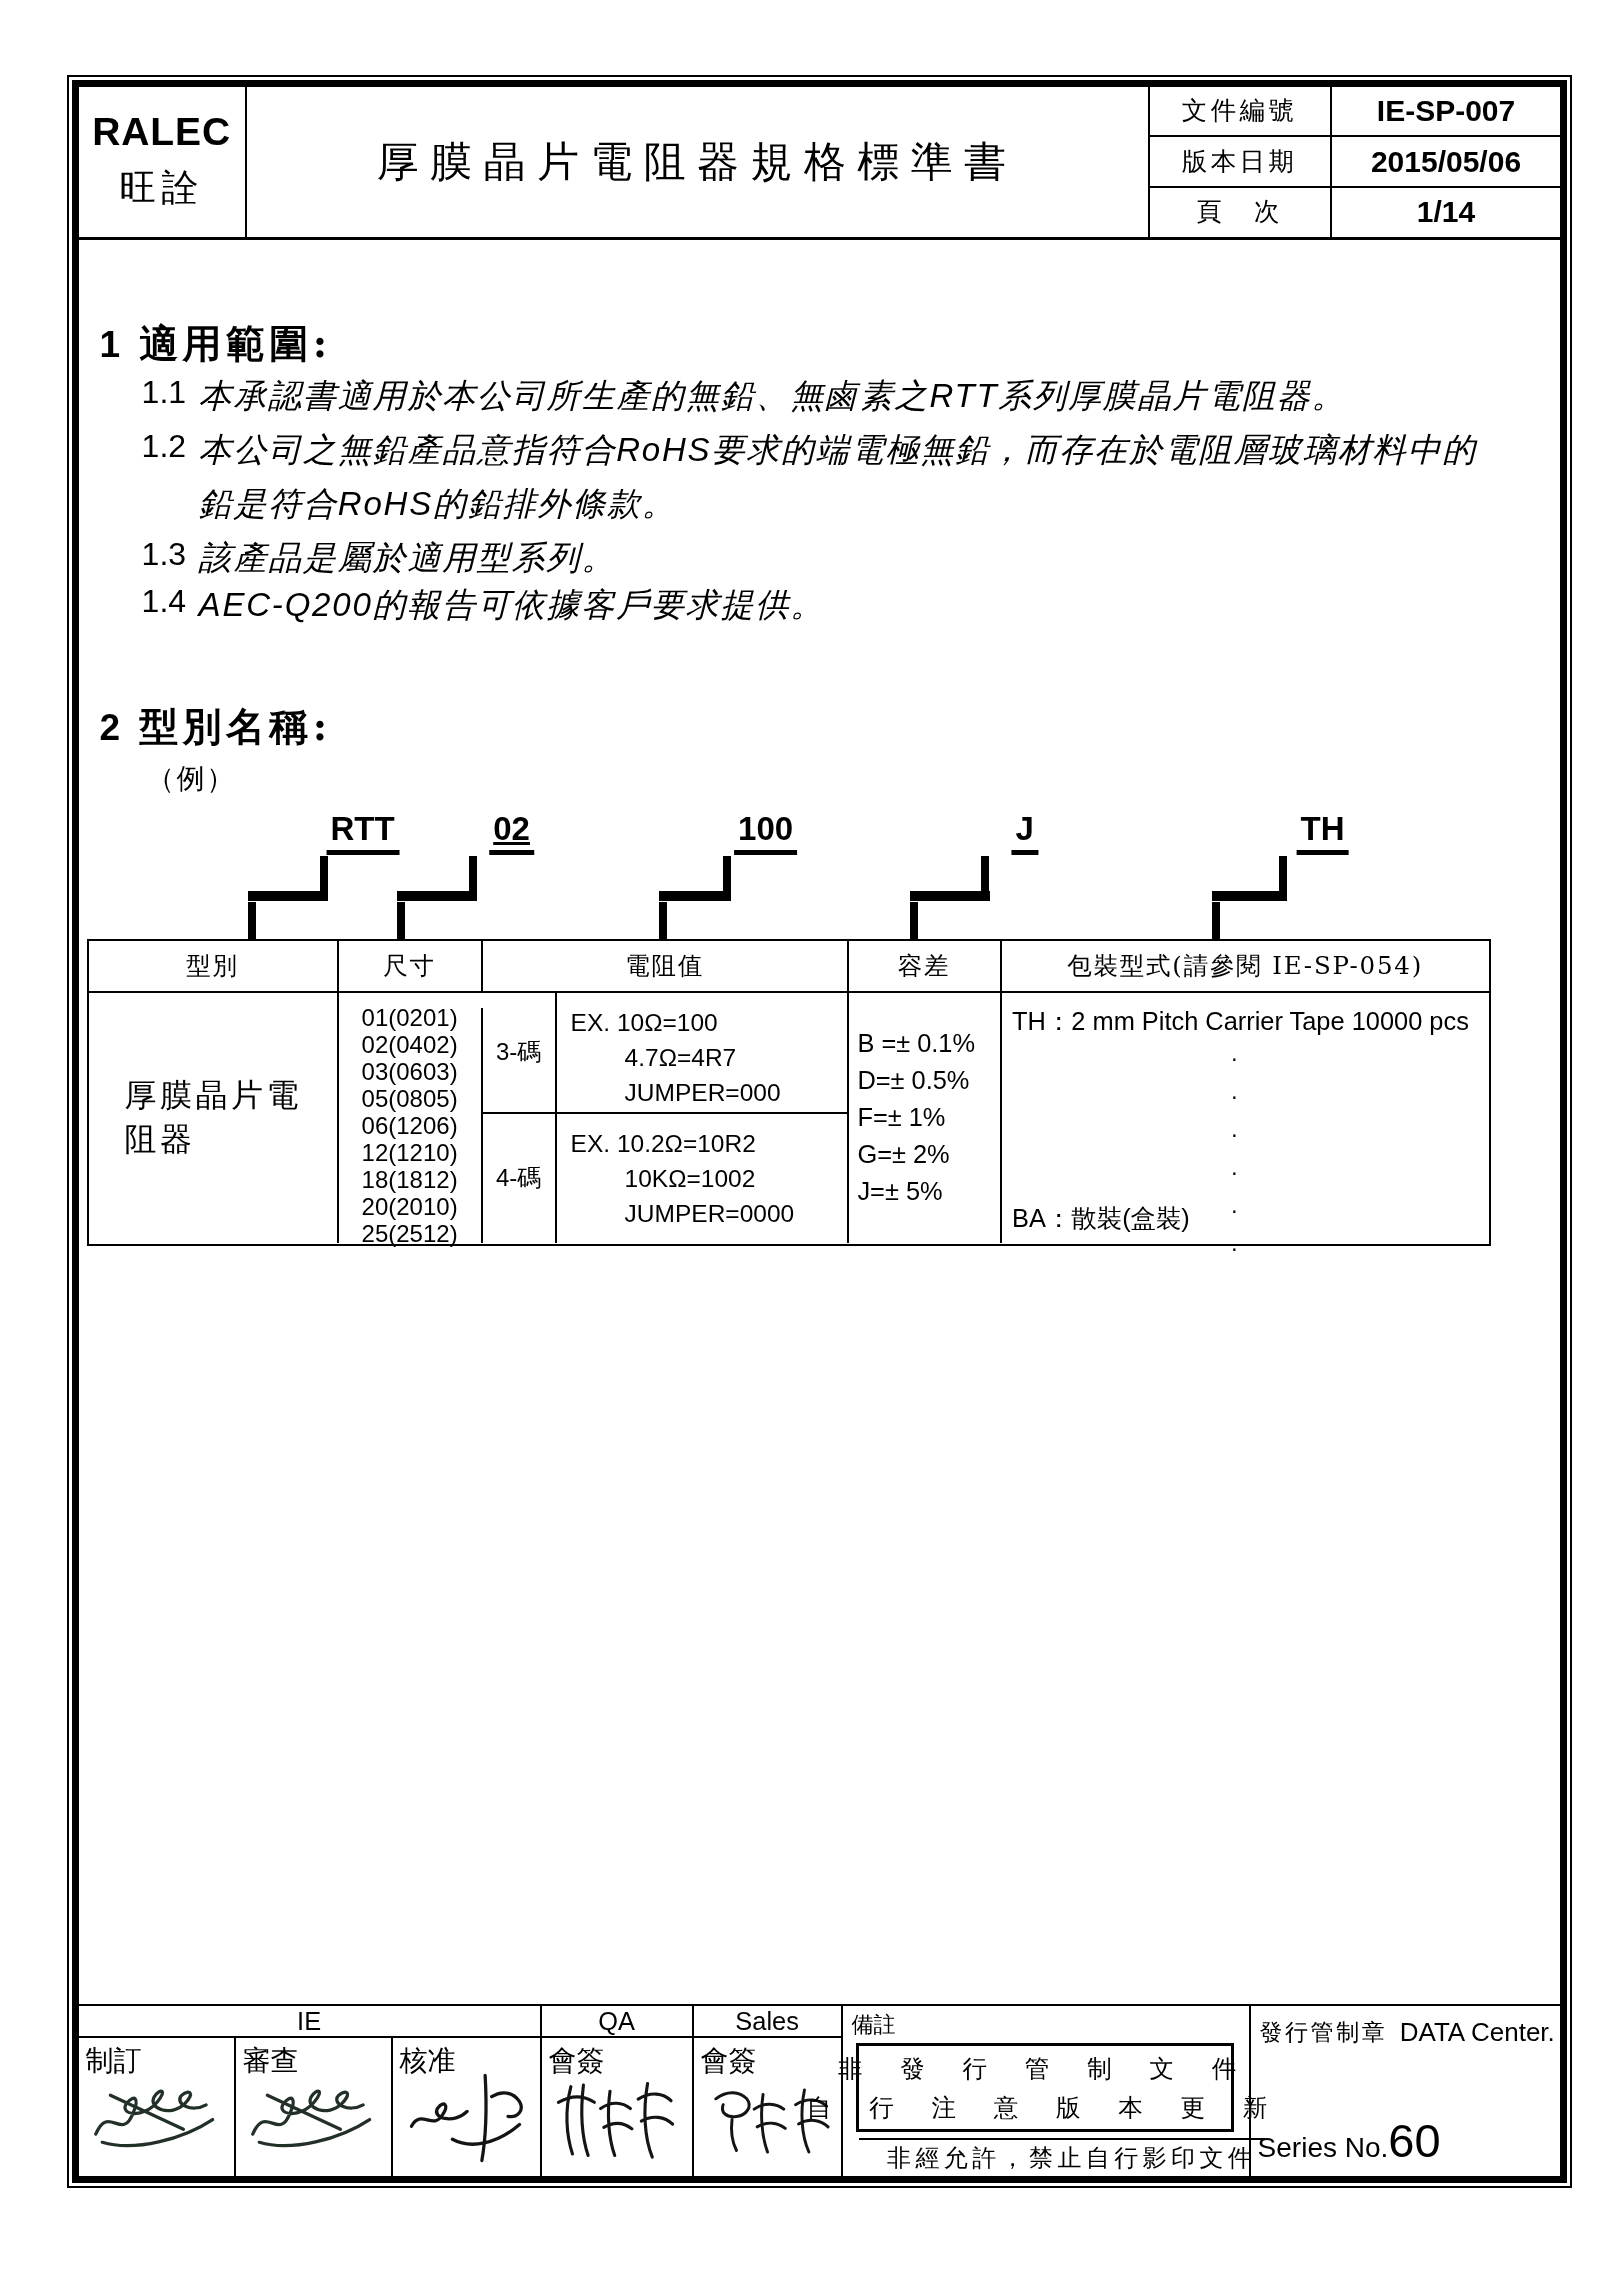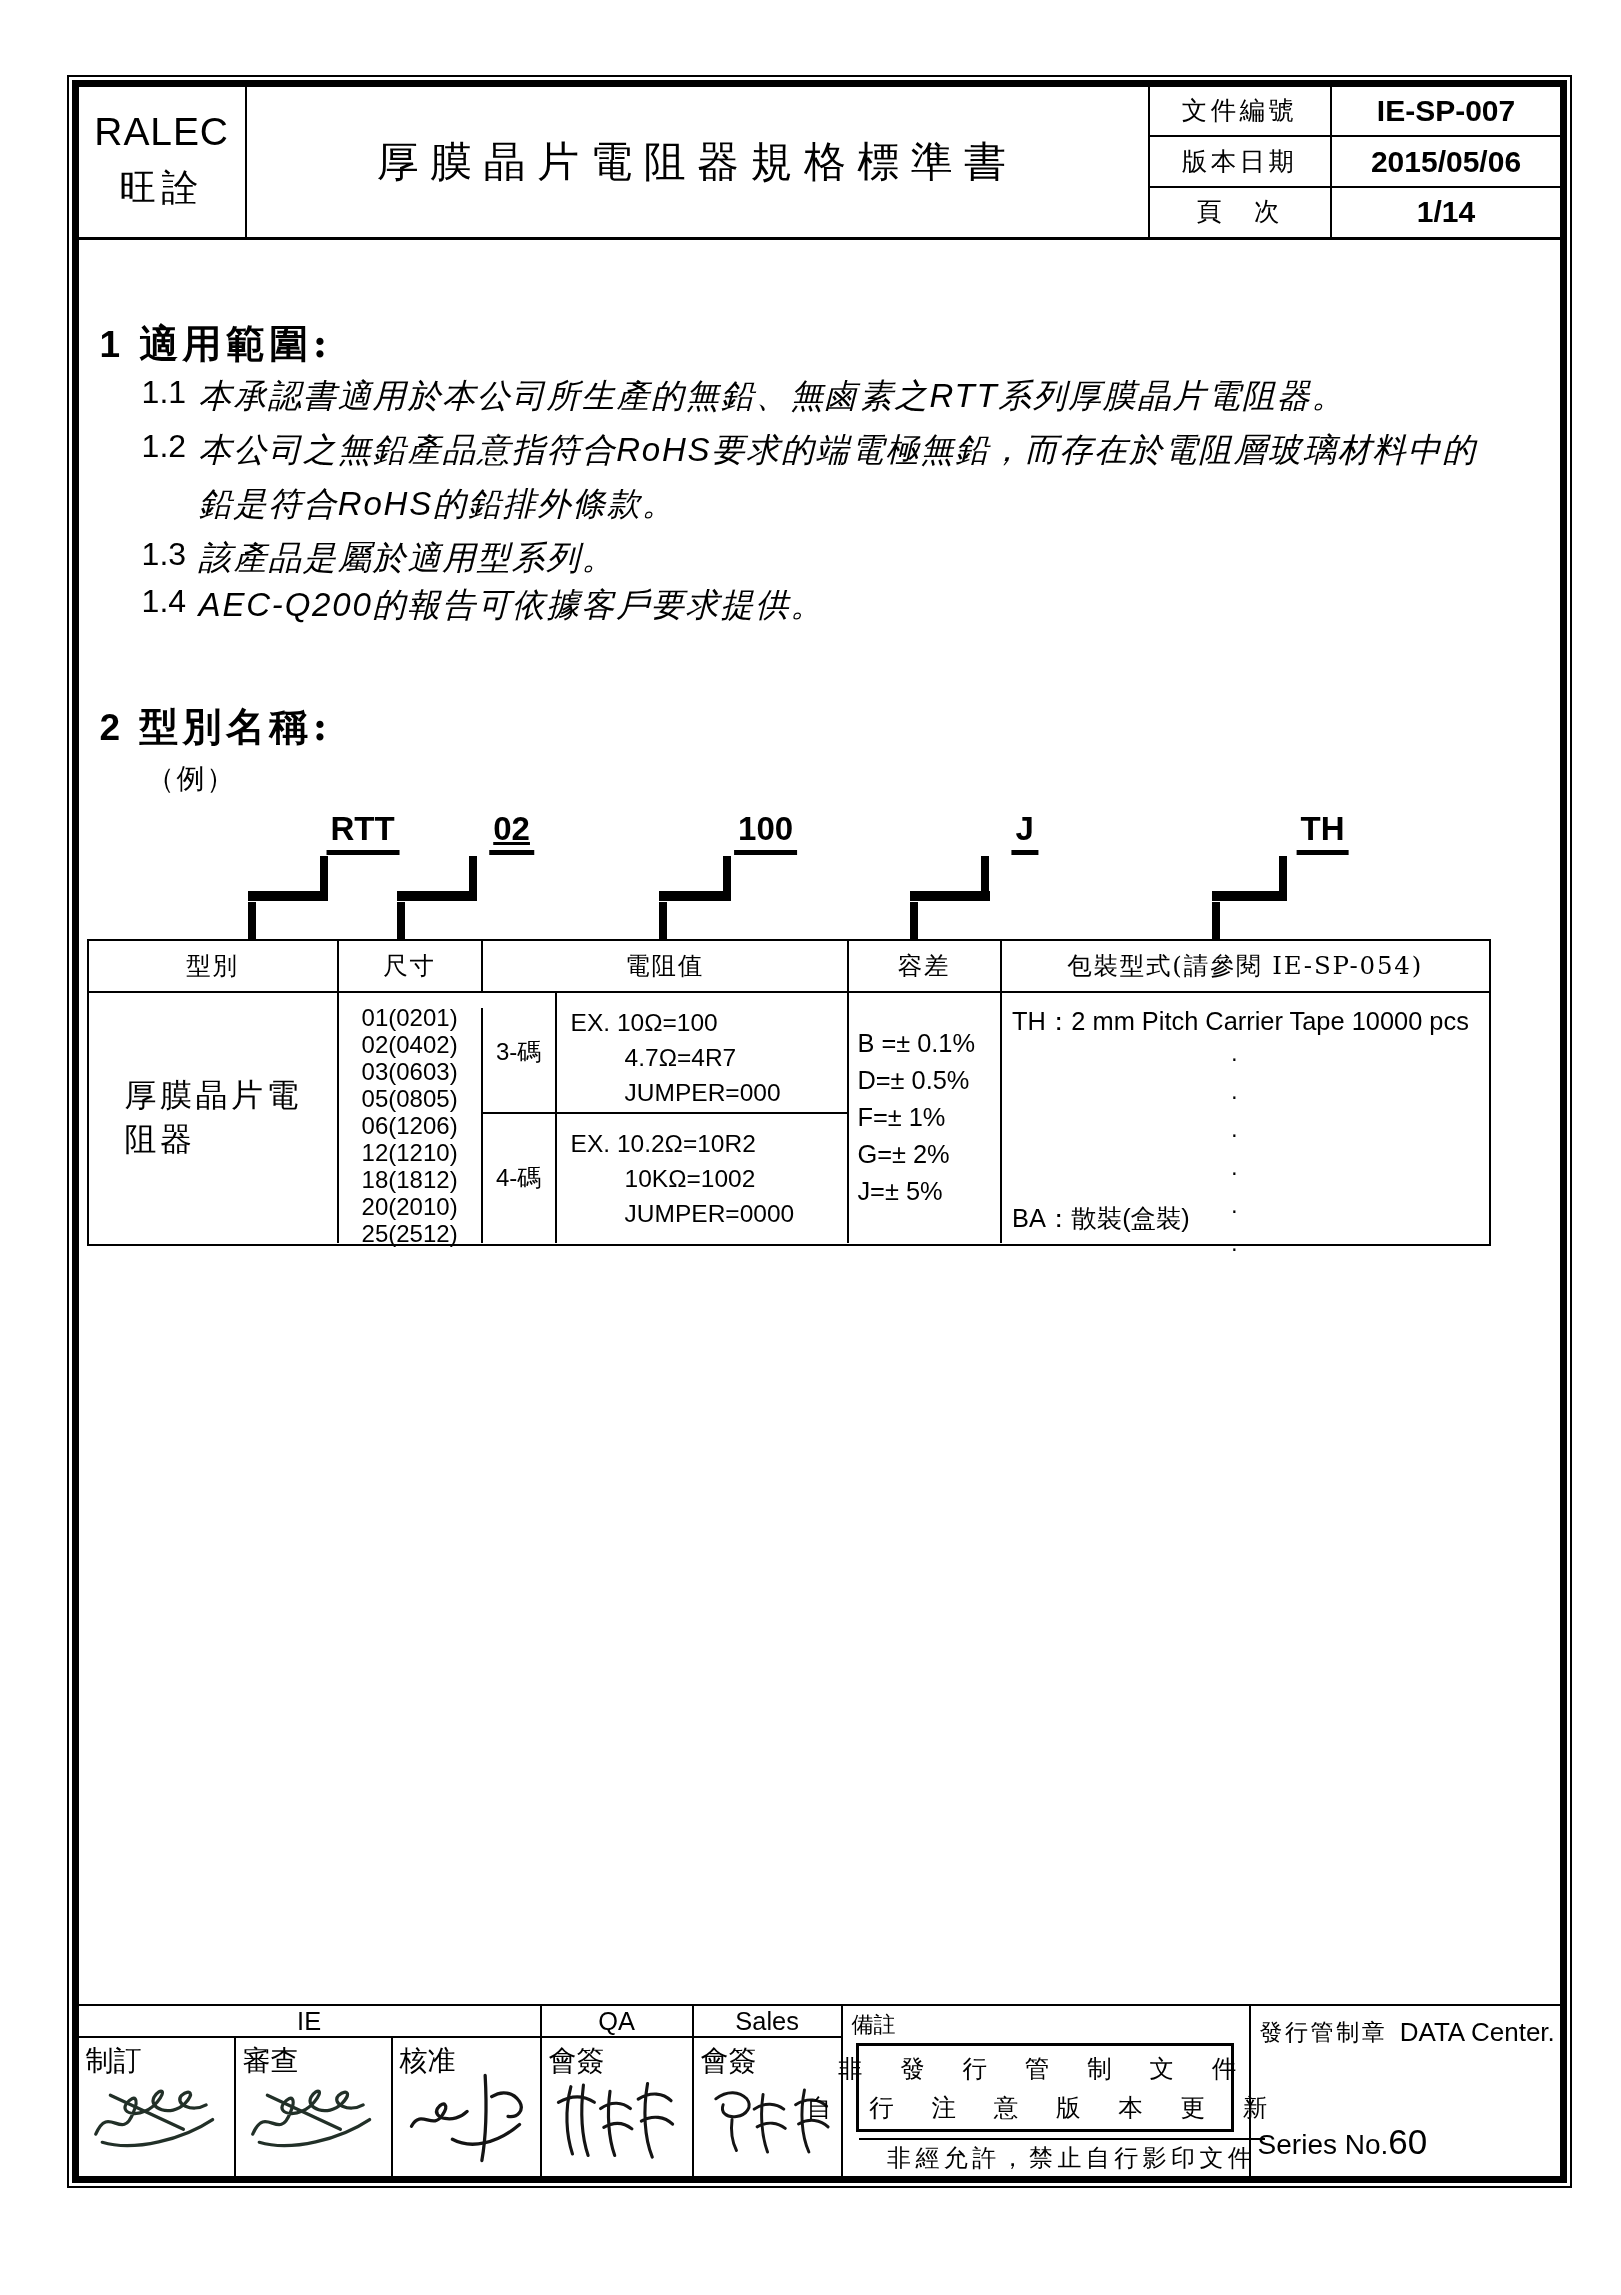--- a/index.html
+++ b/index.html
@@ -8,21 +8,21 @@
   
   .page-frame{position:absolute;left:67px;top:75px;width:1505px;height:2113px;border:2.6px solid #000;padding:2.6px;box-sizing:border-box;}
   .frame-inner{width:100%;height:100%;border:7px solid #000;box-sizing:border-box;position:relative;background:#fff;}
 
   .cjk{font-family:"DejaVu Serif",serif;}
   .mixed{font-family:"Liberation Sans","DejaVu Sans",sans-serif;}
 
   
   .doc-header{position:absolute;left:0;top:0;width:100%;height:153px;display:grid;grid-template-columns:168px 903px auto;border-bottom:3.5px solid #000;box-sizing:border-box;}
   .h-logo{border-right:2.6px solid #000;display:flex;flex-direction:column;align-items:center;justify-content:center;gap:8.8px;}
-  .logo-en{font-size:39px;font-weight:normal;letter-spacing:0.9px;}
+  .logo-en{font-size:39px;font-weight:bold;letter-spacing:0.9px;}
   .logo-cjk{font-size:37px;letter-spacing:5.3px;}
   .h-title{border-right:2.6px solid #000;display:flex;align-items:center;justify-content:center;font-size:42px;letter-spacing:11.4px;}
   .h-info{display:flex;flex-direction:column;}
   .info-row{flex:1;display:grid;grid-template-columns:182px auto;border-bottom:2.6px solid #000;box-sizing:border-box;}
   .info-row:last-child{border-bottom:none;}
   .info-label{display:flex;align-items:center;justify-content:center;font-size:25.4px;letter-spacing:3.5px;border-right:2.6px solid #000;}
   .info-value{display:flex;align-items:center;justify-content:center;font-size:30px;font-weight:bold;}
 
   
   .sec-head{position:absolute;display:flex;gap:19px;align-items:baseline;}
@@ -78,21 +78,21 @@
   .f-remark{grid-area:remark;border-left:2.6px solid #000;position:relative;box-sizing:border-box;}
   .remark-label{position:absolute;left:8.8px;top:3.5px;font-size:22px;}
   .remark-box{position:absolute;left:13px;top:37px;width:378px;height:89px;border:3.5px solid #000;box-sizing:border-box;display:flex;flex-direction:column;justify-content:center;align-items:center;font-size:24.5px;letter-spacing:15px;line-height:39px;white-space:nowrap;}
   .remark-bottom{position:absolute;left:16px;bottom:0;width:100%;height:38px;border-top:2.6px solid #000;box-sizing:border-box;display:flex;align-items:center;justify-content:center;font-size:24px;letter-spacing:4.4px;white-space:nowrap;padding-left:20px;}
   .f-stamp{grid-area:stamp;border-left:2.6px solid #000;position:relative;box-sizing:border-box;}
   .stamp-row{position:absolute;left:8.8px;top:10.5px;display:flex;align-items:center;gap:12.3px;white-space:nowrap;}
   .stamp-label{font-size:23px;letter-spacing:2.6px;}
   .stamp-value{font-size:26px;}
   .series-row{position:absolute;left:7px;bottom:12.3px;display:flex;align-items:baseline;white-space:nowrap;}
   .series-label{font-size:28px;}
-  .series-value{font-size:35px;line-height:44px;margin-top:8px;}
+  .series-value{font-size:47px;line-height:44px;margin-top:8px;}
   svg.sig{stroke-linecap:round;stroke-linejoin:round;fill:none;}
 </style>
 </head>
 <body>
 
 <div class="page-frame">
 <div class="frame-inner">
 
   <div class="doc-header">
     <div class="h-logo">

